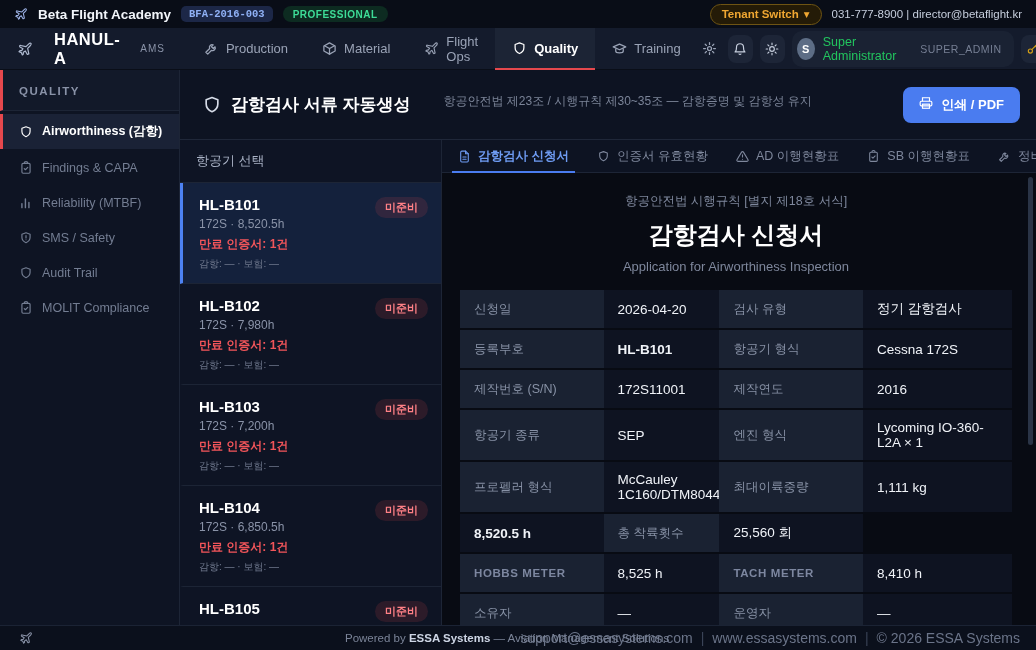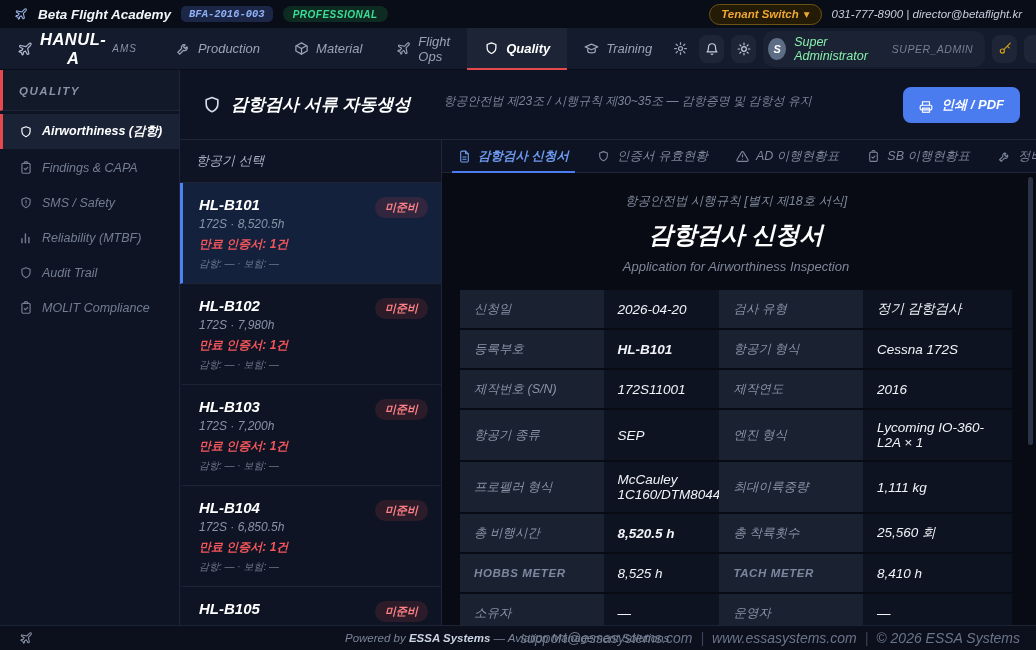--- a/index.html
+++ b/index.html
@@ -1,21 +1,21 @@
 <!DOCTYPE html>
 <html><head>
 <meta charset="utf-8">
 <style>
   * { margin:0; padding:0; box-sizing:border-box; }
   html,body { width:1036px; height:650px; overflow:hidden; }
   body {
     font-family:"Liberation Sans","DejaVu Sans",sans-serif;
     background:#0c111e; color:#e8ecf4; font-size:13px;
   }
-  .app { width:1036px; height:650px; display:flex; flex-direction:column;font-style:italic; }
+  .app { width:1036px; height:650px; display:flex; flex-direction:column; }
   svg { display:block; }
 
   
   .topbar {
     height:28px; background:#090d17; display:flex; align-items:center;
     padding:0 14px; gap:10px; flex:0 0 auto;
   }
   .topbar .brand { font-weight:bold; font-size:13.5px; color:#f2f5fa; }
   .plane-mini { color:#9fb4e8; }
   .badge-code {
@@ -32,21 +32,21 @@
     color:#f0a732; background:#241b07; border:1px solid #6e5413; border-radius:999px;
     padding:2.5px 11px; cursor:pointer;
   }
   .topbar .contact { font-size:11.5px; color:#c6cedd; }
 
   
   .navbar {
     height:42px; background:#141b2c; display:flex; align-items:center;
     padding:0 10px 0 14px; flex:0 0 auto; border-bottom:1px solid #0a0e18;
   }
-  .logo-wrap { display:flex; align-items:center; gap:4px; padding-right:14px;text-align:center; }
+  .logo-wrap { display:flex; align-items:center; gap:18px; padding-right:14px; }
   .essa-mark { color:#aeb9cf; }
   .logo-text { font-weight:bold; font-size:16.5px; letter-spacing:.5px; color:#ffffff; }
   .logo-sub { font-size:10px; color:#8a93a8; letter-spacing:1px; margin-left:2px; }
   .nav-divider { width:1px; height:22px; background:#2a3349; margin-right:8px; }
   .nav-items { display:flex; height:42px; }
   .nav-item {
     display:flex; align-items:center; gap:7px; padding:0 17px; color:#9aa3b6;
     font-size:13px; cursor:pointer; position:relative; height:42px;
   }
   .nav-item.active { background:#1c2435; color:#ffffff; font-weight:bold; }
@@ -60,21 +60,21 @@
     display:flex; align-items:center; justify-content:center; cursor:pointer;
   }
   .user-chip {
     display:flex; align-items:center; gap:8px; background:#1a2233; border-radius:10px;
     padding:4px 12px 4px 5px; cursor:pointer;
   }
   .avatar {
     width:22px; height:22px; border-radius:50%; background:#5d6d85; color:#fff;
     font-size:11px; font-weight:bold; display:flex; align-items:center; justify-content:center;
   }
-  .user-name { font-size:12.5px; color:#86efac; }
+  .user-name { font-size:12.5px; color:#22c55e; }
   .user-role { font-size:10.5px; color:#76descr; color:#767f94; letter-spacing:.5px; }
   .icon-box.key { color:#d4a017; }
 
   
   .body { flex:1; display:flex; min-height:0; }
 
   
   .sidebar { width:180px; background:#0e1423; border-right:1px solid #1d2536; display:flex; flex-direction:column; }
   .sb-section {
     padding:15px 14px 13px 16px; font-size:11.5px; font-weight:bold; letter-spacing:1.5px;
@@ -90,21 +90,21 @@
   .main { flex:1; display:flex; flex-direction:column; min-width:0; }
   .page-header {
     height:70px; background:#0d1322; border-bottom:1px solid #1f2739;
     display:flex; align-items:center; padding:0 16px 0 22px;
   }
   .ph-left { display:flex; flex-direction:row; gap:4px; }
   .ph-title-row { display:flex; align-items:center; gap:9px; }
   .ph-title { font-size:17px; font-weight:bold; color:#ffffff; }
   .ph-sub { font-size:12px; color:#76descr; color:#7b8498; padding-left:29px; }
   .print-btn {
-    margin-left:auto; display:flex; align-items:flex-end; gap:8px; background:#4a7cf0;
+    margin-left:auto; display:flex; align-items:flex-start; gap:8px; background:#4a7cf0;
     color:#ffffff; font-size:13px; font-weight:bold; border-radius:8px; padding:9px 16px; cursor:pointer;
   }
 
   .workspace { flex:1; display:flex; min-height:0; }
 
   
   .ac-panel { width:262px; background:#0e1424; border-right:1px solid #1d2536; display:flex; flex-direction:column; }
   .ac-title { padding:12px 16px; font-size:13px; color:#aab3c6; border-bottom:1px solid #1d2536; }
   .ac-list { flex:1; overflow:hidden; }
   .ac-card { padding:13px 14px 12px 16px; border-bottom:1px solid #1c2435; border-left:3px solid transparent; cursor:pointer; position:relative; }
@@ -341,32 +341,32 @@
         <span>
             <svg width="14" height="14" viewBox="0 0 24 24">
               <use href="#i-clipboard"></use>
             </svg>
           </span>
         <span>Findings &amp; CAPA</span>
       </div>
       <div class="sb-item">
         <span>
             <svg width="14" height="14" viewBox="0 0 24 24">
+              <use href="#i-bars"></use>
+            </svg>
+          </span>
+        <span>Reliability (MTBF)</span>
+      </div>
+      <div class="sb-item">
+        <span>
+            <svg width="14" height="14" viewBox="0 0 24 24">
               <use href="#i-shield-alert"></use>
             </svg>
           </span>
         <span>SMS / Safety</span>
-      </div>
-      <div class="sb-item">
-        <span>
-            <svg width="14" height="14" viewBox="0 0 24 24">
-              <use href="#i-bars"></use>
-            </svg>
-          </span>
-        <span>Reliability (MTBF)</span>
       </div>
       <div class="sb-item">
         <span>
             <svg width="14" height="14" viewBox="0 0 24 24">
               <use href="#i-shield"></use>
             </svg>
           </span>
         <span>Audit Trail</span>
       </div>
       <div class="sb-item">
@@ -527,21 +527,20 @@
                 <div class="cell lbl">엔진 형식</div>
                 <div class="cell val">Lycoming IO-360-L2A × 1</div>
               </div>
               <div class="doc-row">
                 <div class="cell lbl">프로펠러 형식</div>
                 <div class="cell val">McCauley 1C160/DTM8044</div>
                 <div class="cell lbl">최대이륙중량</div>
                 <div class="cell val">1,111 kg</div>
               </div>
               <div class="doc-row">
-                <div class="cell lbl">총 비행시간</div>
                 <div class="cell val strong">8,520.5 h</div>
                 <div class="cell lbl">총 착륙횟수</div>
                 <div class="cell val">25,560 회</div>
               </div>
               <div class="doc-row">
                 <div class="cell lbl upper">HOBBS METER</div>
                 <div class="cell val">8,525 h</div>
                 <div class="cell lbl upper">TACH METER</div>
                 <div class="cell val">8,410 h</div>
               </div>

